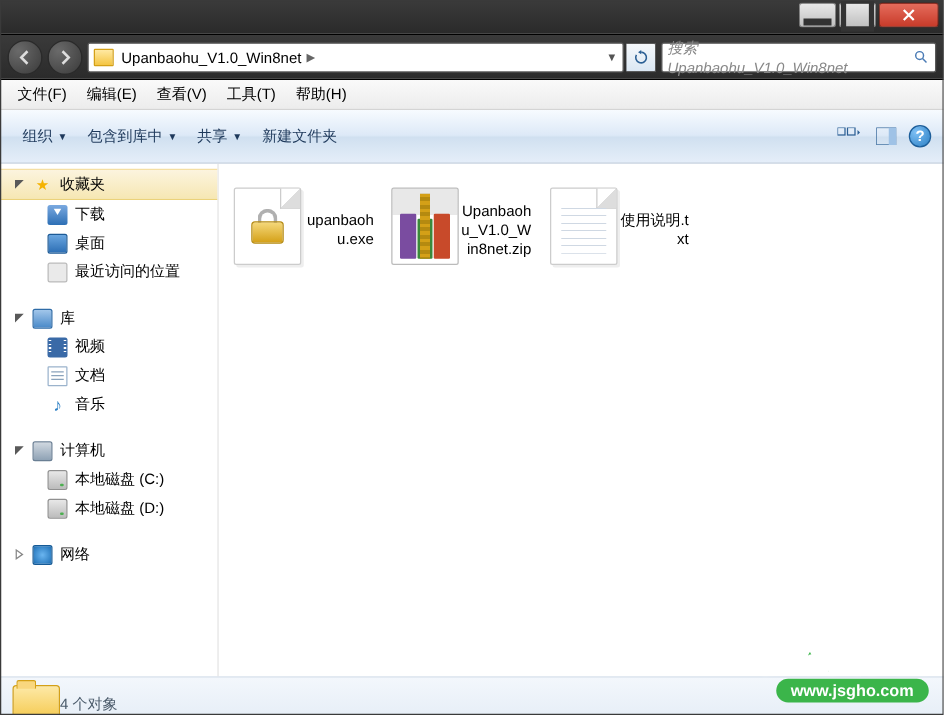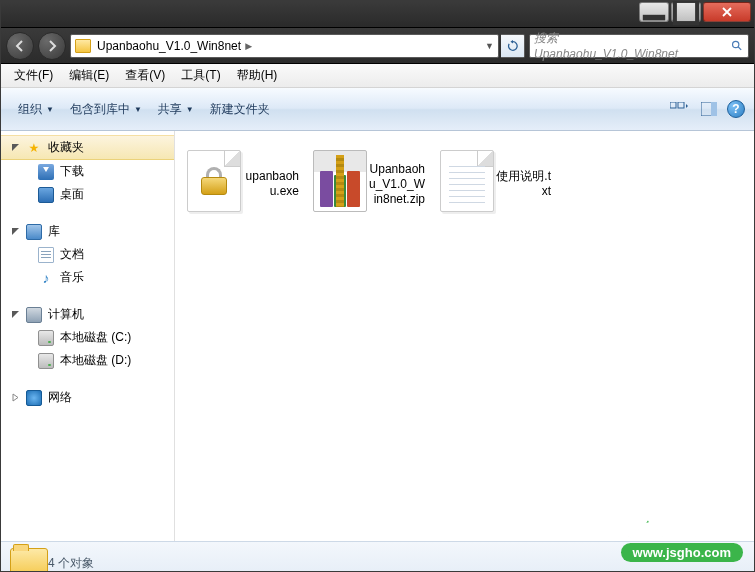--- a/index.html
+++ b/index.html
@@ -215,31 +215,39 @@
         <span>收藏夹</span>
       </div>
       <div class="node-item">
         <span class="ico ico-dl"></span>
         <span>下载</span>
       </div>
       <div class="node-item">
         <span class="ico ico-desktop"></span>
         <span>桌面</span>
       </div>
+      <div class="node-item">
+        <span class="ico ico-recent"></span>
+        <span>最近访问的位置</span>
+      </div>
     </div>
 
     <div class="group">
       <div class="group-header">
         <span class="twisty">
             <svg viewBox="0 0 9 9">
               <path d="M1 1 L8 1 L1 8 Z" fill="#595959"></path>
             </svg>
           </span>
         <span class="ico ico-lib"></span>
         <span>库</span>
+      </div>
+      <div class="node-item">
+        <span class="ico ico-video"></span>
+        <span>视频</span>
       </div>
       <div class="node-item">
         <span class="ico ico-doc"></span>
         <span>文档</span>
       </div>
       <div class="node-item">
         <span class="ico ico-music">♪</span>
         <span>音乐</span>
       </div>
     </div>

